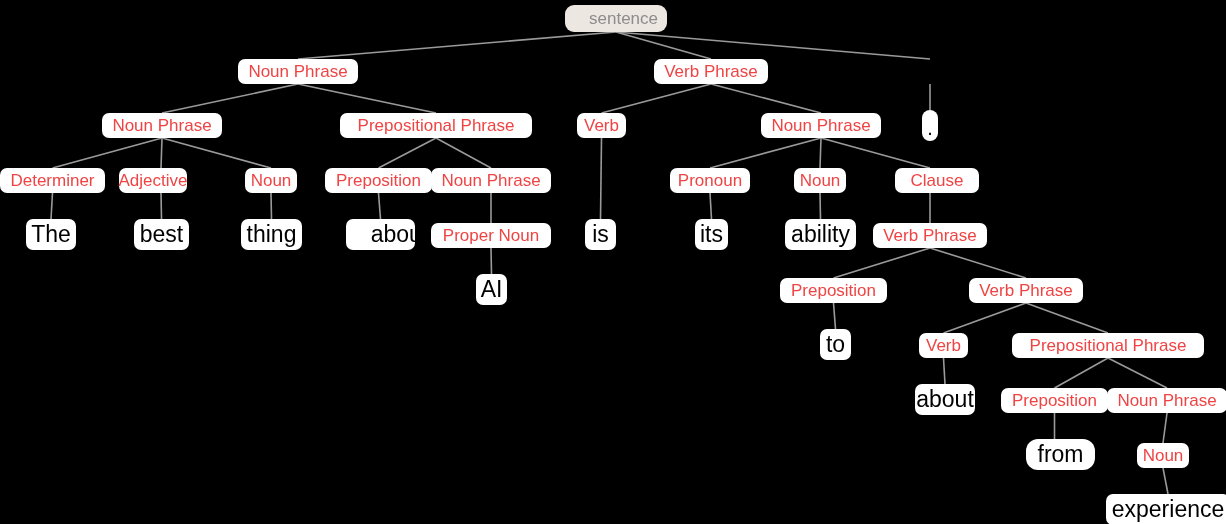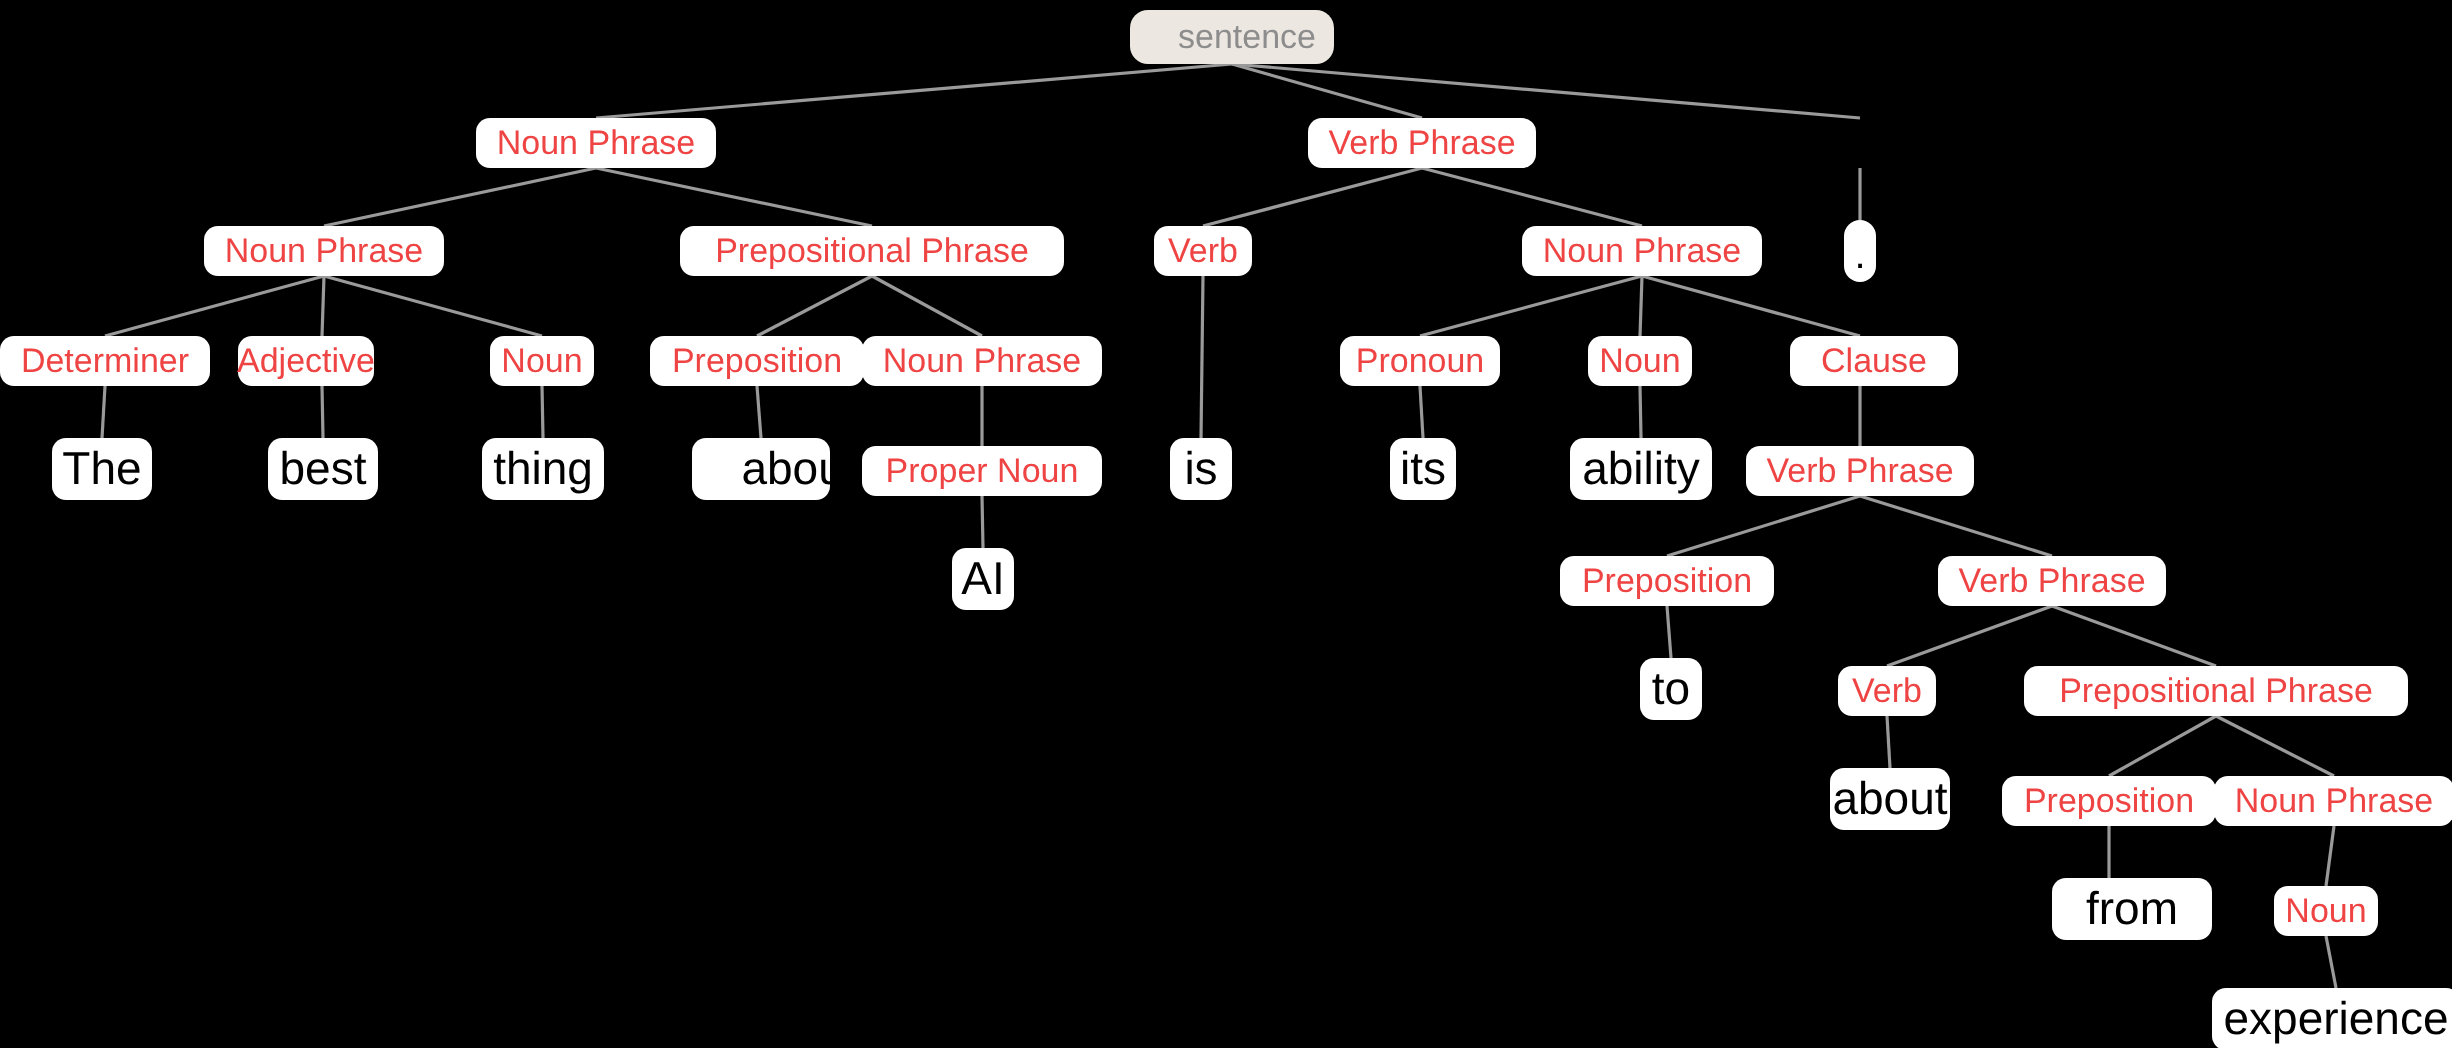--- a/index.html
+++ b/index.html
@@ -123,16 +123,16 @@
     <div class="node nonterminal" style="left: 873px; top: 223px; width: 114px;">Verb Phrase</div>
     <div class="node terminal" style="left: 476px; top: 274px; width: 31px;">AI</div>
     <div class="node nonterminal" style="left: 780px; top: 278px; width: 107px;">Preposition</div>
     <div class="node nonterminal" style="left: 969px; top: 278px; width: 114px;">Verb Phrase</div>
     <div class="node terminal" style="left: 820px; top: 329px; width: 31px;">to</div>
     <div class="node nonterminal" style="left: 919px; top: 333px; width: 49px;">Verb</div>
     <div class="node nonterminal" style="left: 1012px; top: 333px; width: 192px;">Prepositional Phrase</div>
     <div class="node terminal" style="left: 915px; top: 384px; width: 60px;">about</div>
     <div class="node nonterminal" style="left: 1001px; top: 388px; width: 107px;">Preposition</div>
     <div class="node nonterminal" style="left: 1107px; top: 388px; width: 120px;">Noun Phrase</div>
-    <div class="node terminal" style="left: 1026px; top: 439px; width: 80px;">from</div>
+    <div class="node terminal" style="left: 1026px; top: 439px; width: 69px; border-radius: 12px;">from</div>
     <div class="node nonterminal" style="left: 1137px; top: 443px; width: 52px;">Noun</div>
     <div class="node terminal" style="left: 1106px; top: 494px; width: 124px;">experience</div>
   </div>
 
 </body></html>

